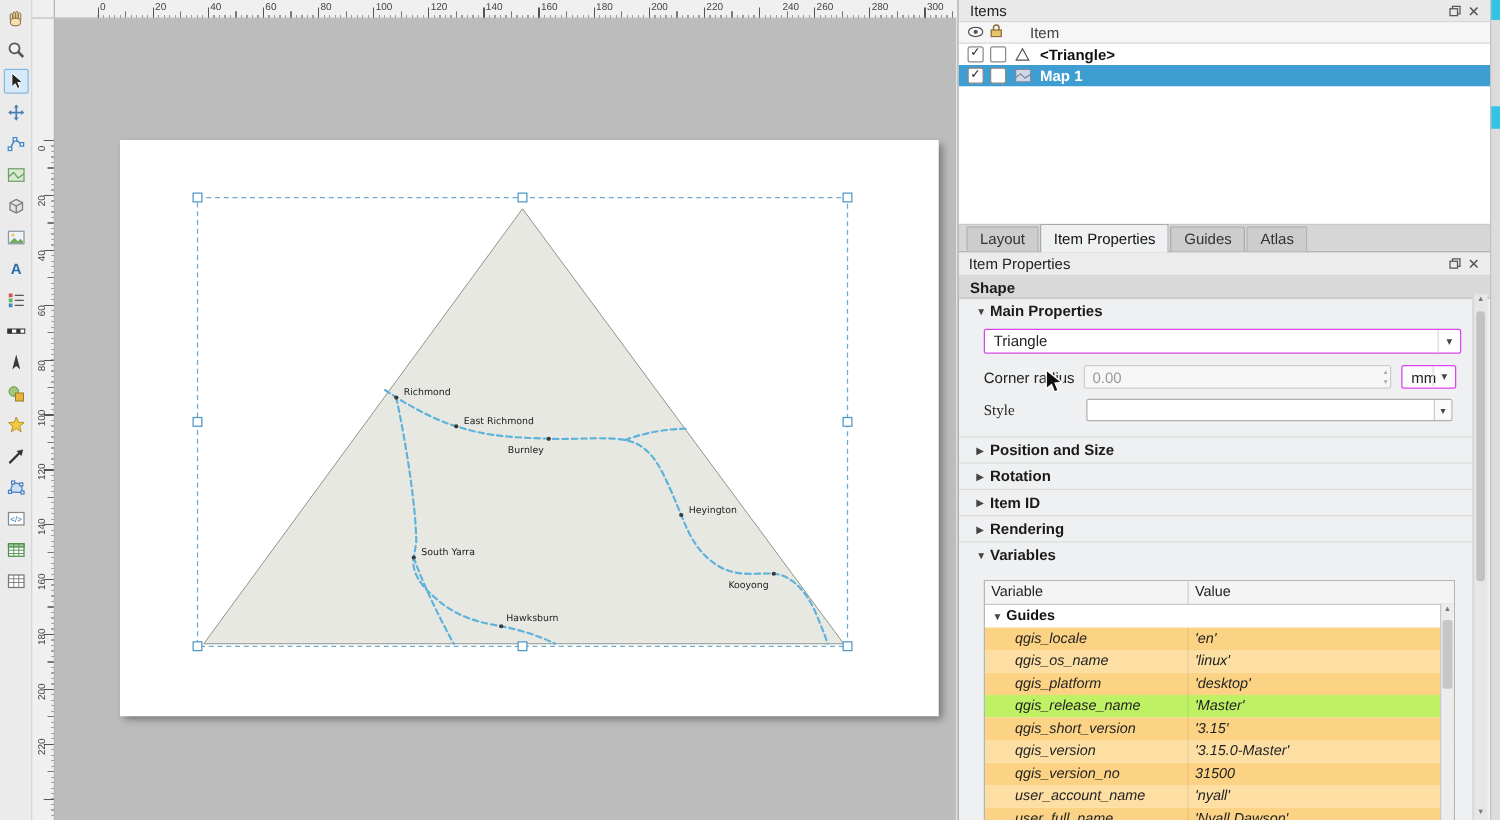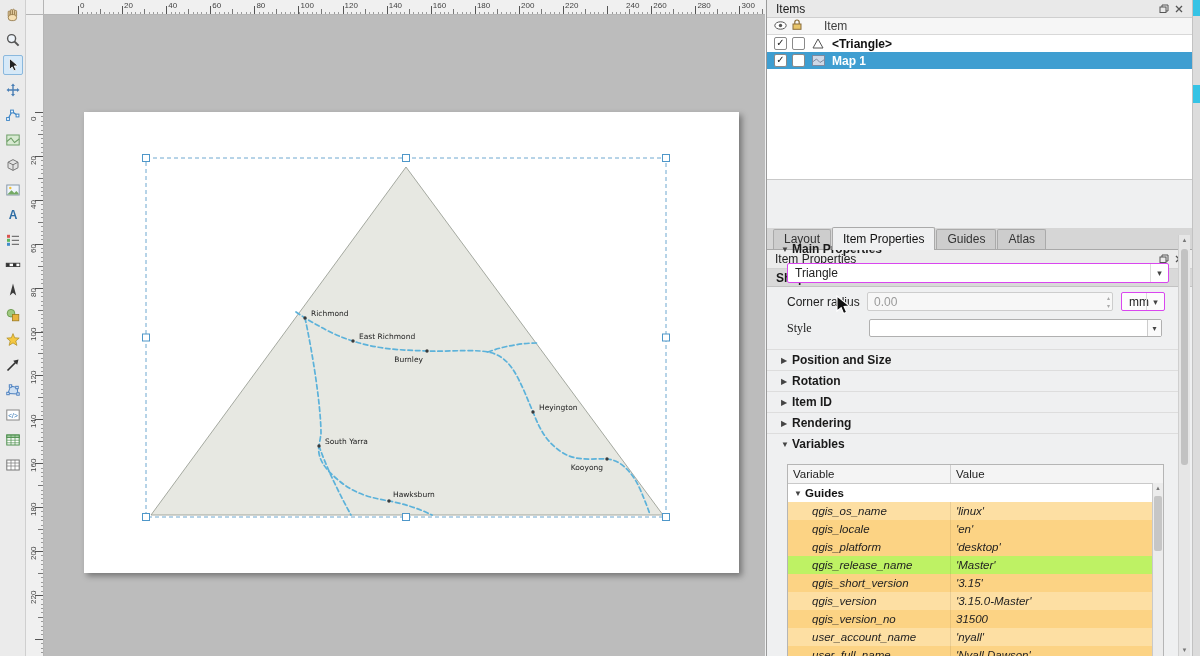--- a/index.html
+++ b/index.html
@@ -32,21 +32,21 @@
           repeating-linear-gradient(to bottom,#555 0 1px,transparent 1px 43.9px),
           repeating-linear-gradient(to bottom,#777 0 1px,transparent 1px 21.95px),
           repeating-linear-gradient(to bottom,#9a9a9a 0 1px,transparent 1px 4.39px);
         background-size:9px 100%,6px 100%,3px 100%;
         background-position:9px 97px,12px 97px,15px 97px;
         background-repeat:no-repeat;}
   .ruler-v span{position:absolute;left:3px;font-size:8px;color:#444;
         transform:rotate(-90deg);transform-origin:0 0;}
   
   .canvas{position:absolute;left:44px;top:15px;width:721px;height:641px;background:#bcbcbc;overflow:hidden;}
-  .page{position:absolute;left:40px;top:97px;width:655px;height:461px;background:#fff;
+  .page{position:absolute;left:52px;top:97px;width:655px;height:461px;background:#fff;
         box-shadow:3px 3px 6px rgba(0,0,0,.38);}
   .page svg{position:absolute;left:0;top:0;}
   .stlbl{font-size:7.5px;fill:#222;font-family:"DejaVu Sans",sans-serif;}
   
   .right{position:absolute;left:766px;top:0;width:434px;height:656px;background:#eff0f1;
          border-left:1px solid #9a9a9a;box-sizing:border-box;}
   .panel-head{height:17px;background:#e9e9e9;border-bottom:1px solid #cfcfcf;display:flex;
          align-items:center;padding:0 6px 0 9px;font-size:12px;color:#1c1c1c;}
   .panel-head .ttl{flex:1;}
   .ph-icons{display:flex;gap:5px;margin-right:10px;}
@@ -59,21 +59,21 @@
   .tree-header .col-item{margin-left:14px;}
   .item-row{height:17px;display:flex;align-items:center;padding-left:7px;}
   .item-row .cell{width:18px;display:flex;align-items:center;}
   .item-row .icn{width:16px;display:flex;align-items:center;margin-left:2px;}
   .item-row .lbl{margin-left:4px;font-weight:bold;color:#111;}
   .item-row.selected .lbl{color:#fff;}
   .cb{width:11px;height:11px;background:#fff;border:1px solid #8a8a8a;border-radius:2px;
       font-size:10px;line-height:10px;text-align:center;color:#1a1a1a;}
   
   .tabs{height:22px;background:#d6d6d6;border-bottom:1px solid #a9a9a9;display:flex;
-        align-items:flex-end;padding-left:6px;box-sizing:border-box;margin-top:48px;}
+        align-items:flex-end;padding-left:6px;box-sizing:border-box;}
   .tab{height:19px;line-height:19px;padding:0 10px;background:#cdcdcd;border:1px solid #aaa;
         border-bottom:none;margin-right:1px;font-size:12px;color:#333;border-radius:2px 2px 0 0;}
   .tab.active{height:22px;line-height:22px;background:#eff0f1;color:#111;position:relative;z-index:2;
         margin-bottom:-1px;}
   .props-title{height:18px;background:#ececec;border-bottom:1px solid #d2d2d2;display:flex;
         align-items:center;padding:0 6px 0 8px;}
   .props-title .ttl{flex:1;}
   .shape-bar{height:17px;background:#d9d9d9;border-bottom:1px solid #c2c2c2;font-weight:bold;
         display:flex;align-items:center;padding-left:9px;color:#1a1a1a;}
   
@@ -494,27 +494,27 @@
       <div class="var-table">
         <div class="var-head">
           <span class="vh1">Variable</span>
           <span class="vh2">Value</span>
         </div>
         <div class="var-scope">
           <span class="tri">▼</span>
           <b>Guides</b>
         </div>
         <div id="varRows">
+            <div class="var-row" style="background: rgb(252, 211, 132);">
+              <span class="vname">qgis_locale</span>
+              <span class="vval">'en'</span>
+            </div>
             <div class="var-row" style="background: rgb(253, 223, 163);">
               <span class="vname">qgis_os_name</span>
               <span class="vval">'linux'</span>
-            </div>
-            <div class="var-row" style="background: rgb(252, 211, 132);">
-              <span class="vname">qgis_locale</span>
-              <span class="vval">'en'</span>
             </div>
             <div class="var-row" style="background: rgb(252, 211, 132);">
               <span class="vname">qgis_platform</span>
               <span class="vval">'desktop'</span>
             </div>
             <div class="var-row" style="background: #bef264;">
               <span class="vname">qgis_release_name</span>
               <span class="vval">'Master'</span>
             </div>
             <div class="var-row" style="background: rgb(252, 211, 132);">

